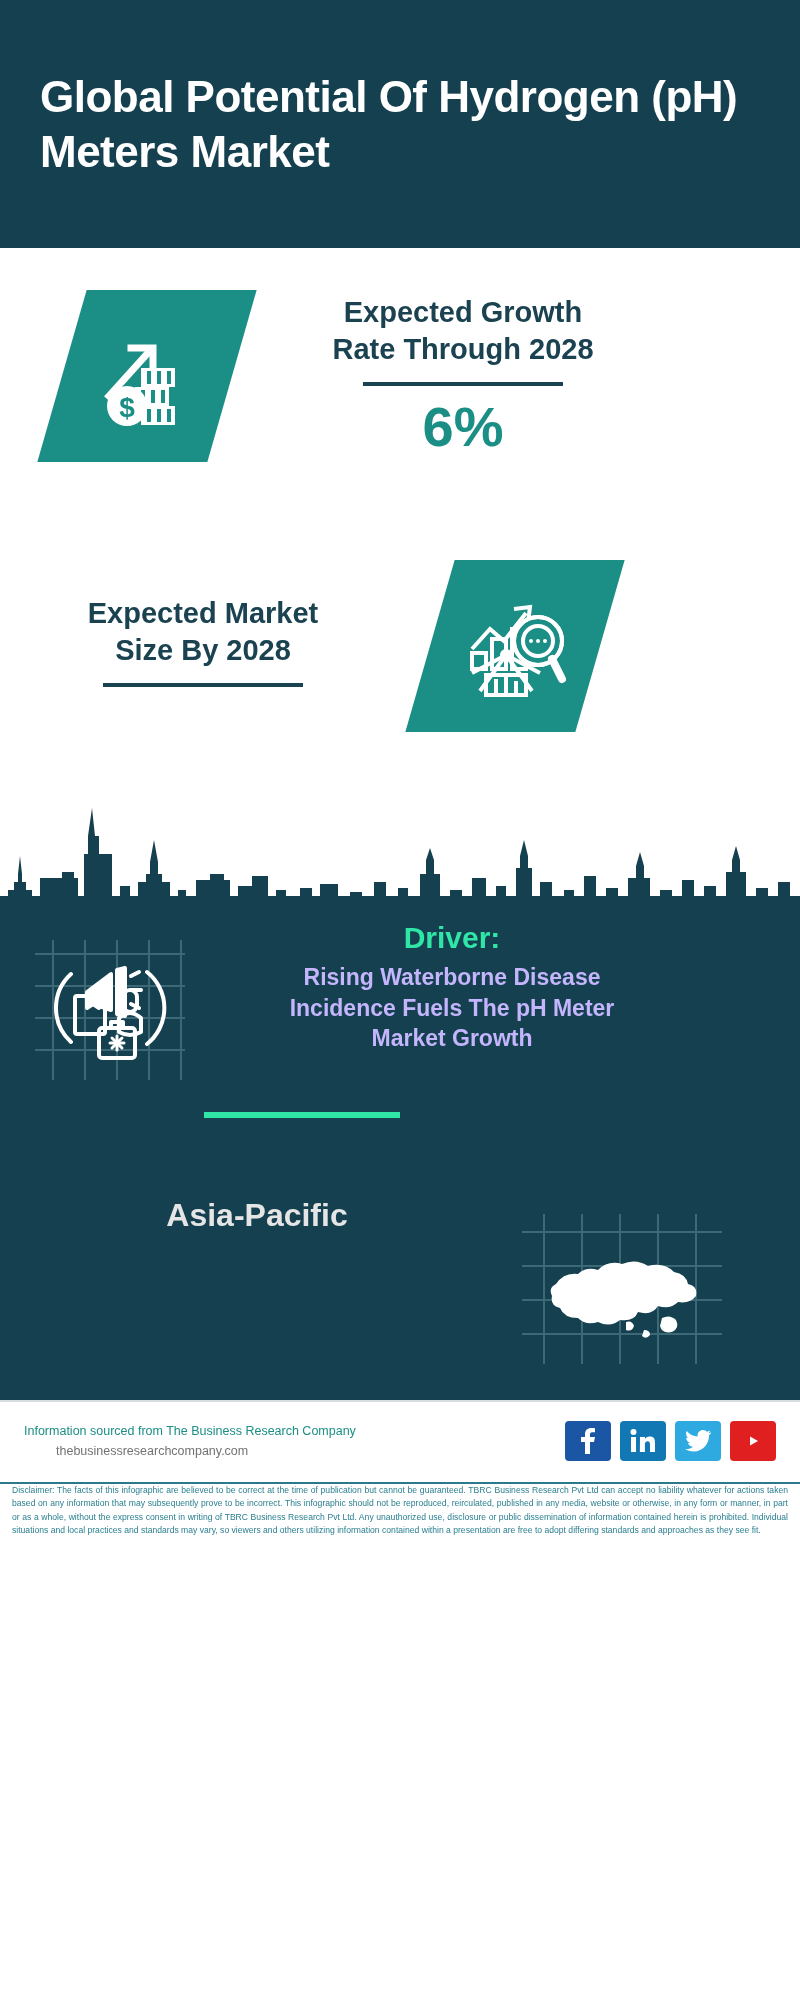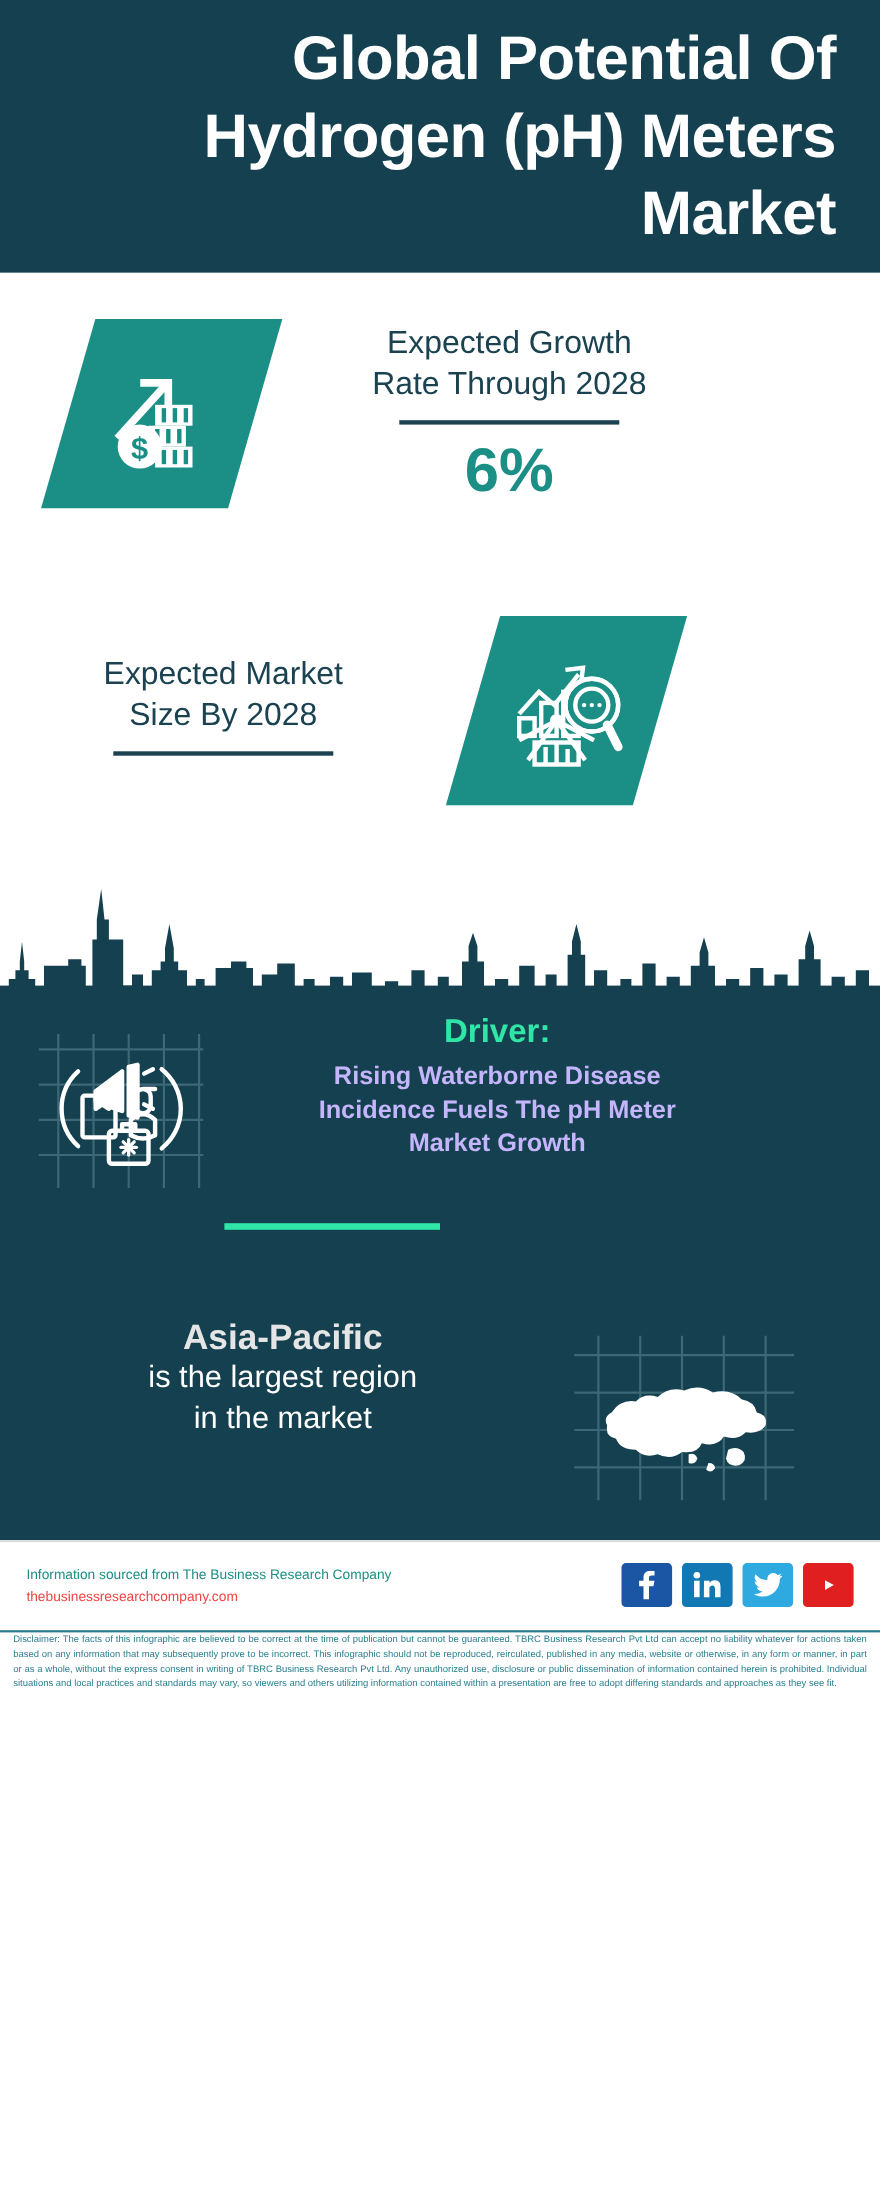--- a/index.html
+++ b/index.html
@@ -14,24 +14,24 @@
 
   
   .header {
     background:#15404f;
     height:248px;
     display:flex; align-items:center; justify-content:center;
     padding:0 40px;
   }
   .header-title {
     color:#ffffff;
-    font-size:56px;
+    font-size:44px;
     font-weight:bold;
     line-height:1.26;
-    text-align:right;
+    text-align:left;
     letter-spacing:-0.5px;
     font-family:"Liberation Sans", sans-serif;
   }
 
   
   .stats {
     position:relative;
     background:#ffffff;
     height:528px;
     padding-top:10px;
@@ -46,21 +46,21 @@
     transform:skewX(-16deg);
     display:flex; align-items:center; justify-content:center;
     flex:none;
   }
   .para > svg { transform:skewX(16deg); }
 
   .stat-text { text-align:center; }
   .stat-label {
     color:#1b4250;
     font-size:29px;
-    font-weight:normal;
+    font-weight:bold;
     line-height:1.28;
     white-space:pre-line;
   }
   .rule {
     width:200px; height:4px; background:#1b4250;
     margin:14px auto 10px auto;
   }
   .stat-value {
     color:#1b8f85;
     font-size:56px;
@@ -124,21 +124,21 @@
   .source-bar {
     position:absolute; top:1400px; left:0;
     width:800px; height:80px;
     background:#ffffff;
     border-top:2px solid #d8dee0;
     display:flex; align-items:center;
     padding:0 24px;
   }
   .source-text { flex:1; }
   .source-line1 { color:#1b8f85; font-size:12.5px; line-height:1.6; }
-  .source-line2 { color:#ef4444; font-size:12.5px; line-height:1.6; }
+  .source-line2 { color:#737373; font-size:12.5px; line-height:1.6;margin-left:32px; }
   .socials { display:flex; gap:9px; align-items:center; }
   .soc {
     width:46px; height:40px; border-radius:4px;
     display:flex; align-items:center; justify-content:center;
   }
   .soc-fb { background:#1b56a4; }
   .soc-li { background:#1278b4; }
   .soc-tw { background:#2eaae1; }
   .soc-yt { background:#e02020; }
 
@@ -321,22 +321,20 @@
 Incidence Fuels The pH Meter
 Market Growth</div>
       </div>
     </div>
 
     <div class="mint-rule"></div>
 
     <div class="region-block">
       <div class="region-text">
         <div class="region-head">Asia-Pacific</div>
-        <div class="region-body">is the largest region
-in the market</div>
       </div>
       <div class="map-tile">
         <svg width="200" height="150" viewBox="0 0 200 150" fill="none">
           <g stroke="#3d6875" stroke-width="2">
             <line x1="22" y1="0" x2="22" y2="150"></line>
             <line x1="60" y1="0" x2="60" y2="150"></line>
             <line x1="98" y1="0" x2="98" y2="150"></line>
             <line x1="136" y1="0" x2="136" y2="150"></line>
             <line x1="174" y1="0" x2="174" y2="150"></line>
             <line x1="0" y1="18" x2="200" y2="18"></line>

